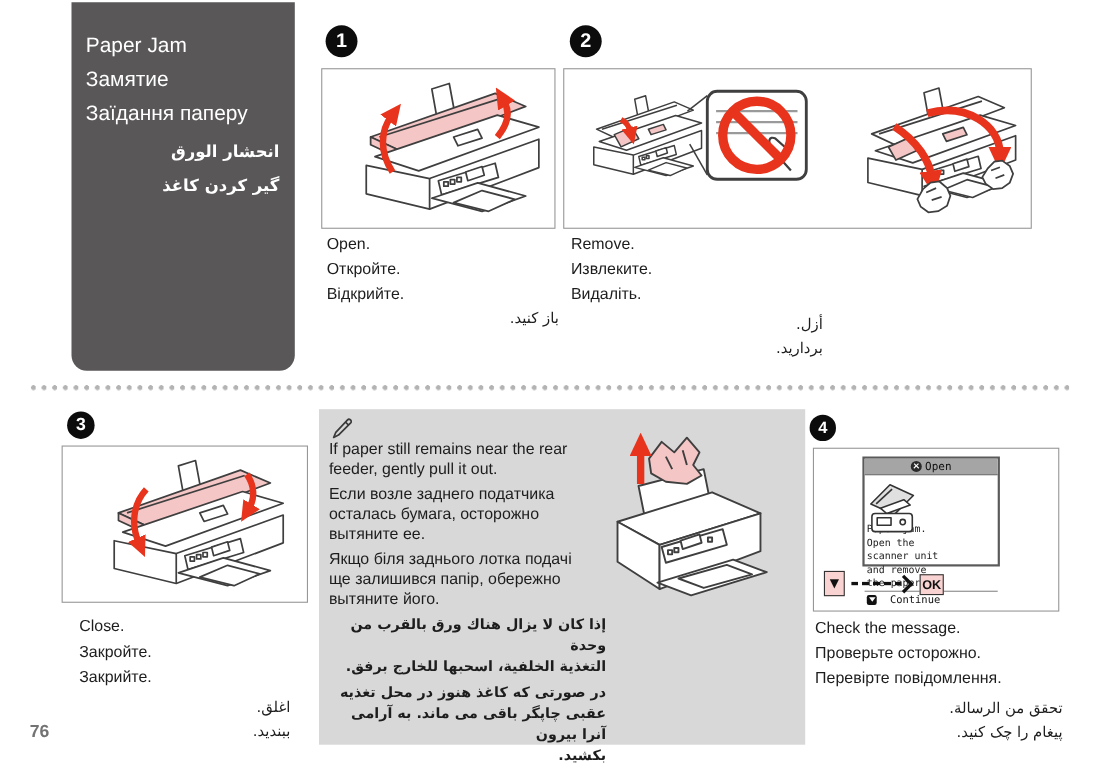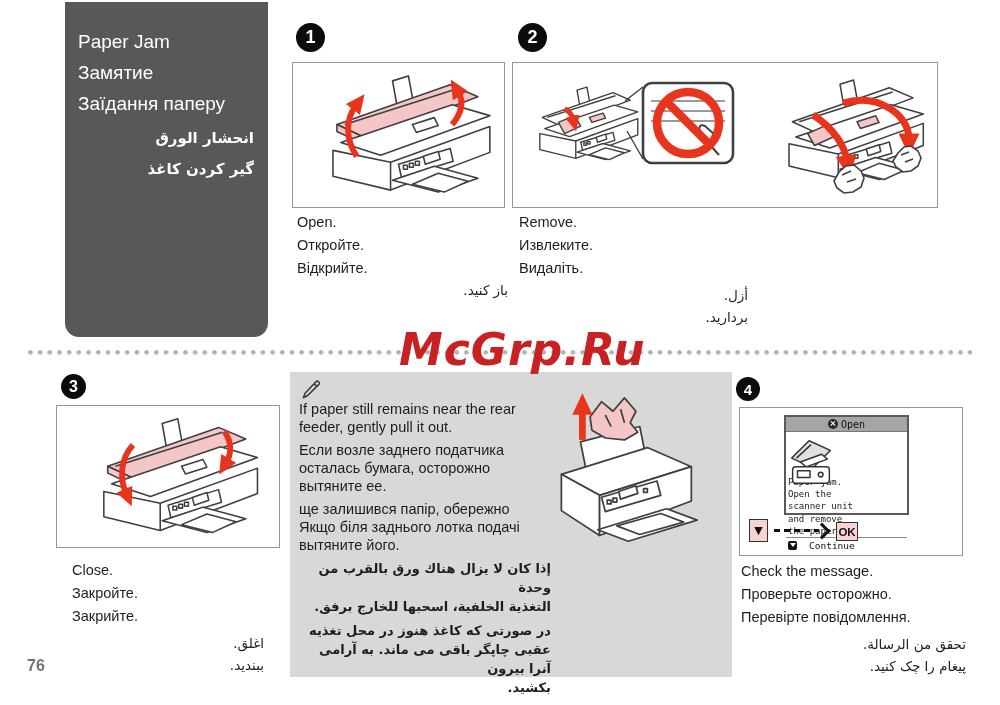--- a/index.html
+++ b/index.html
@@ -304,42 +304,41 @@
   </div>
   <div class="cap" id="cap4">
     <div class="ln">Check the message.</div>
     <div class="ln">Проверьте осторожно.</div>
     <div class="ln">Перевірте повідомлення.</div>
     <div class="ln rtl first">تحقق من الرسالة.</div>
     <div class="ln rtl">پیغام را چک کنید.</div>
   </div>
 
   <div class="abs" id="dots"></div>
-  <div class="abs" id="watermark">McGrp.Ru</div>
 
   <div class="abs" id="note-box">
     <svg id="note-icon" viewBox="0 0 20 20">
       <g fill="none" stroke="#3a3a3a" stroke-width="1.4" stroke-linejoin="round">
         <path d="M14.5,2.5 C16,1 18.6,3.3 17.1,4.9 L7,15 L3,17 L4.8,12.8 Z"></path>
         <line x1="12.8" y1="4.4" x2="15.4" y2="6.8"></line>
       </g>
     </svg>
     <div id="note-text">
       <div class="note-p">
         <div class="note-ln">If paper still remains near the rear</div>
         <div class="note-ln">feeder, gently pull it out.</div>
       </div>
       <div class="note-p">
         <div class="note-ln">Если возле заднего податчика</div>
         <div class="note-ln">осталась бумага, осторожно</div>
         <div class="note-ln">вытяните ее.</div>
       </div>
       <div class="note-p">
+        <div class="note-ln">Якщо біля заднього лотка подачі</div>
         <div class="note-ln">ще залишився папір, обережно</div>
-        <div class="note-ln">Якщо біля заднього лотка подачі</div>
         <div class="note-ln">вытяните його.</div>
       </div>
       <div class="note-p rtl">
         <div class="note-ln">إذا كان لا يزال هناك ورق بالقرب من وحدة</div>
         <div class="note-ln">التغذية الخلفية، اسحبها للخارج برفق.</div>
       </div>
       <div class="note-p rtl">
         <div class="note-ln">در صورتی که کاغذ هنوز در محل تغذیه</div>
         <div class="note-ln">عقبی چاپگر باقی می ماند. به آرامی آنرا بیرون</div>
         <div class="note-ln">بکشید.</div>

